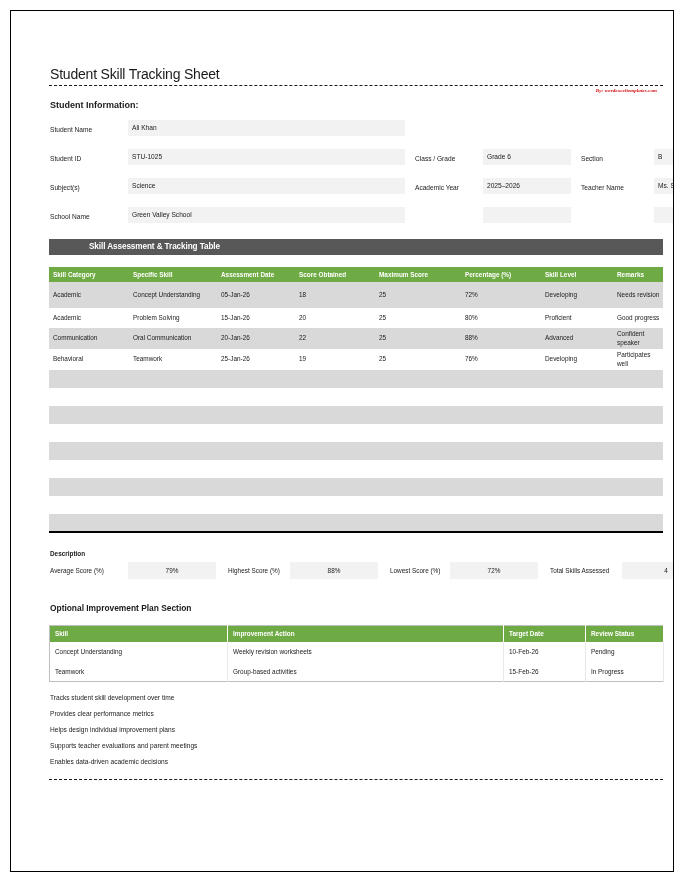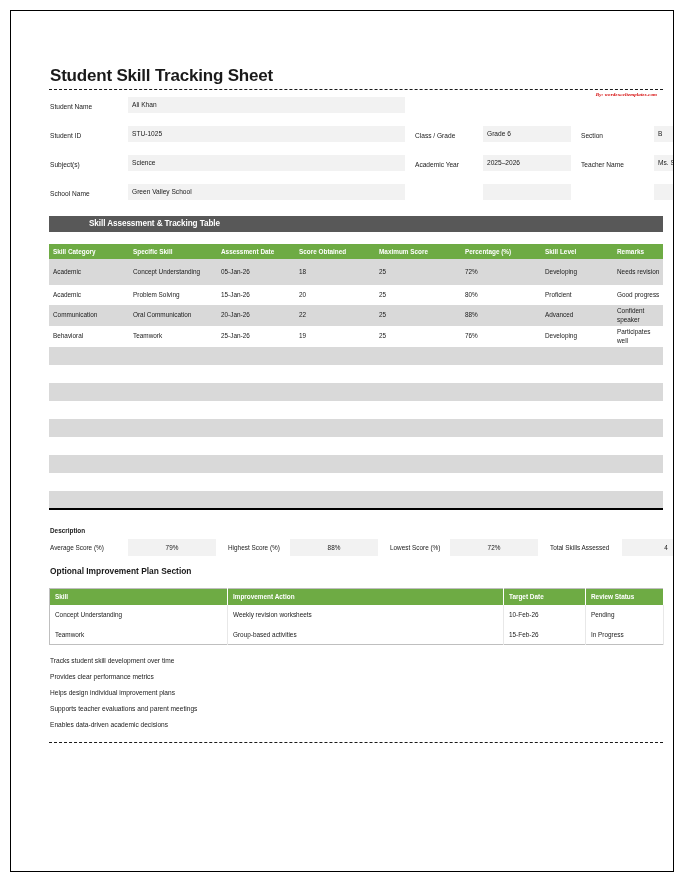--- a/index.html
+++ b/index.html
@@ -32,22 +32,22 @@
 
   .content {
     position: absolute;
     left: 30px;
     top: 55px;
     width: 622px;
   }
 
   
   .doc-title {
-    font-size: 17px;
-    font-weight: bold;
+    font-size: 14px;
+    font-weight: normal;
     color: #1a1a1a;
     letter-spacing: -0.2px;
     padding-left: 9px;
     margin-bottom: 3px;
   }
 
   .dashed-rule {
     height: 0;
     border-top: 1.6px dashed #1a1a1a;
     margin: 2px 0 0 8px;
@@ -264,20 +264,21 @@
 <body>
 
 <div id="page">
   <div class="sheet">
     <div class="content">
 
       <div class="doc-title">Student Skill Tracking Sheet</div>
       <div class="dashed-rule"></div>
       <div class="credit-line">By: wordexceltemplates.com</div>
 
+      <div class="subhead">Student Information:</div>
 
       <div class="info-grid">
 
         <div class="info-row">
           <div class="info-label">Student Name</div>
           <div class="info-value iv-wide">Ali Khan</div>
         </div>
 
         <div class="info-row">
           <div class="info-label">Student ID</div>
@@ -480,21 +481,21 @@
         <div class="sm-label sml1">Average Score (%)</div>
         <div class="sm-box smb1">79%</div>
         <div class="sm-label sml2" style="padding-left:12px;">Highest Score (%)</div>
         <div class="sm-box smb2">88%</div>
         <div class="sm-label sml3" style="padding-left:12px;">Lowest Score (%)</div>
         <div class="sm-box smb3">72%</div>
         <div class="sm-label sml4" style="padding-left:12px;">Total Skills Assessed</div>
         <div class="sm-box smb4">4</div>
       </div>
 
-      <div class="section-title" style="margin-top:10px;">Optional Improvement Plan Section</div>
+      <div class="section-title" style="margin-top:24px;">Optional Improvement Plan Section</div>
 
       <table class="tbl2" style="margin-top:12px;">
         <colgroup>
           <col class="p1">
             <col class="p2">
             <col class="p3">
             <col class="p4">
         </colgroup>
         <thead>
           <tr>

